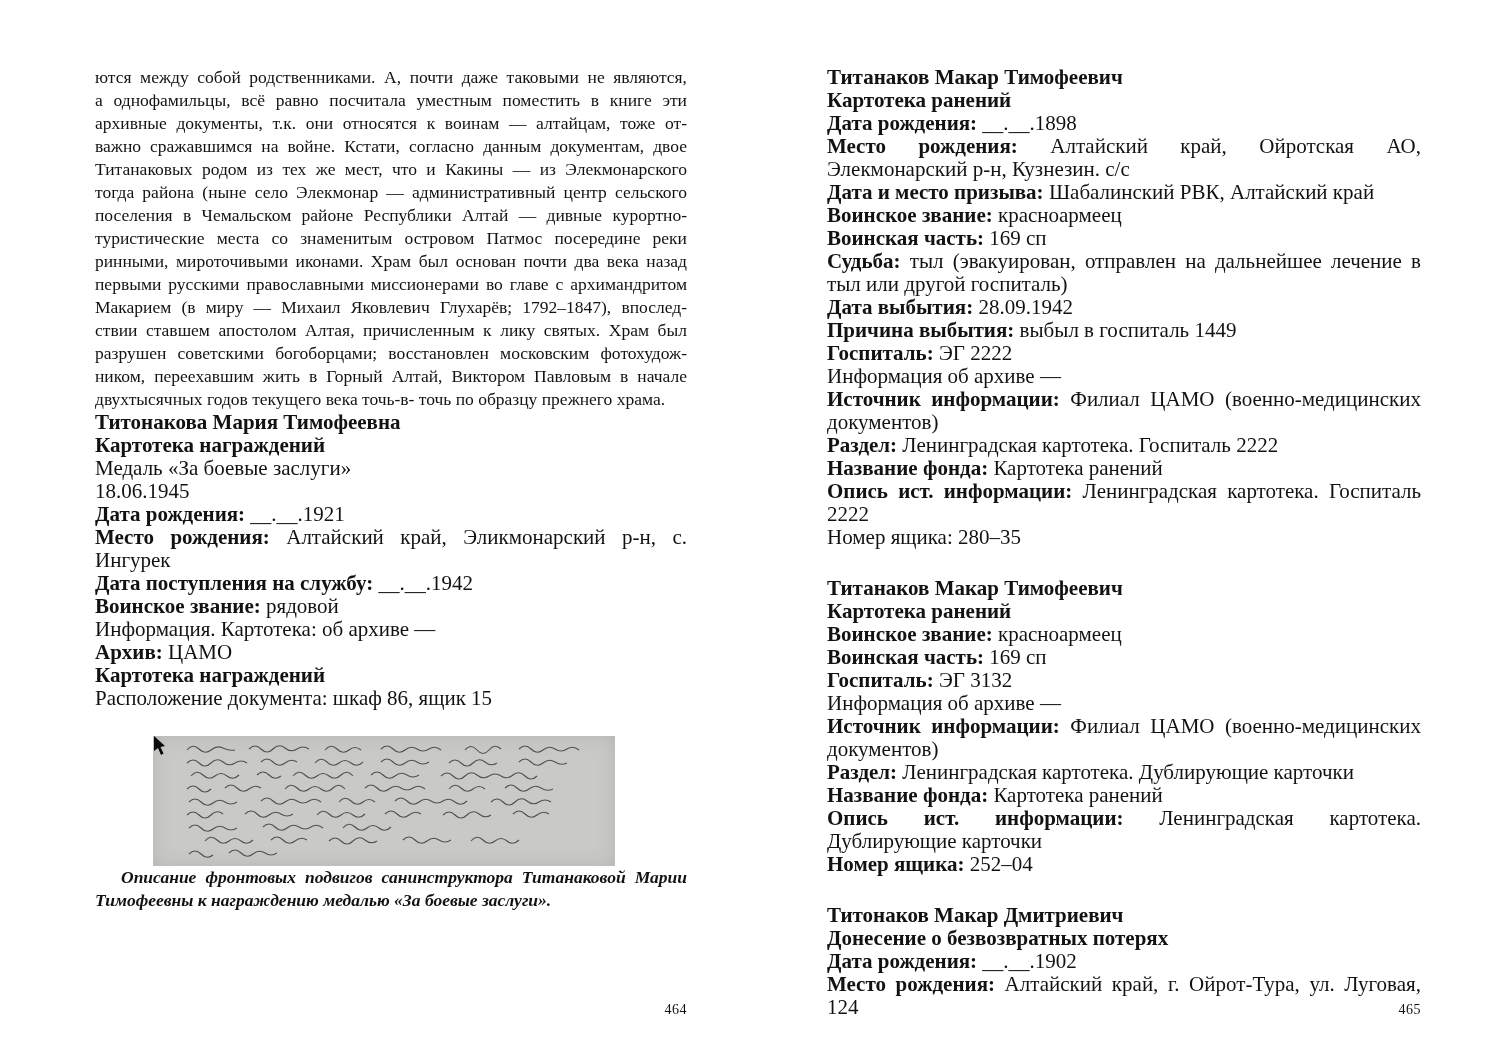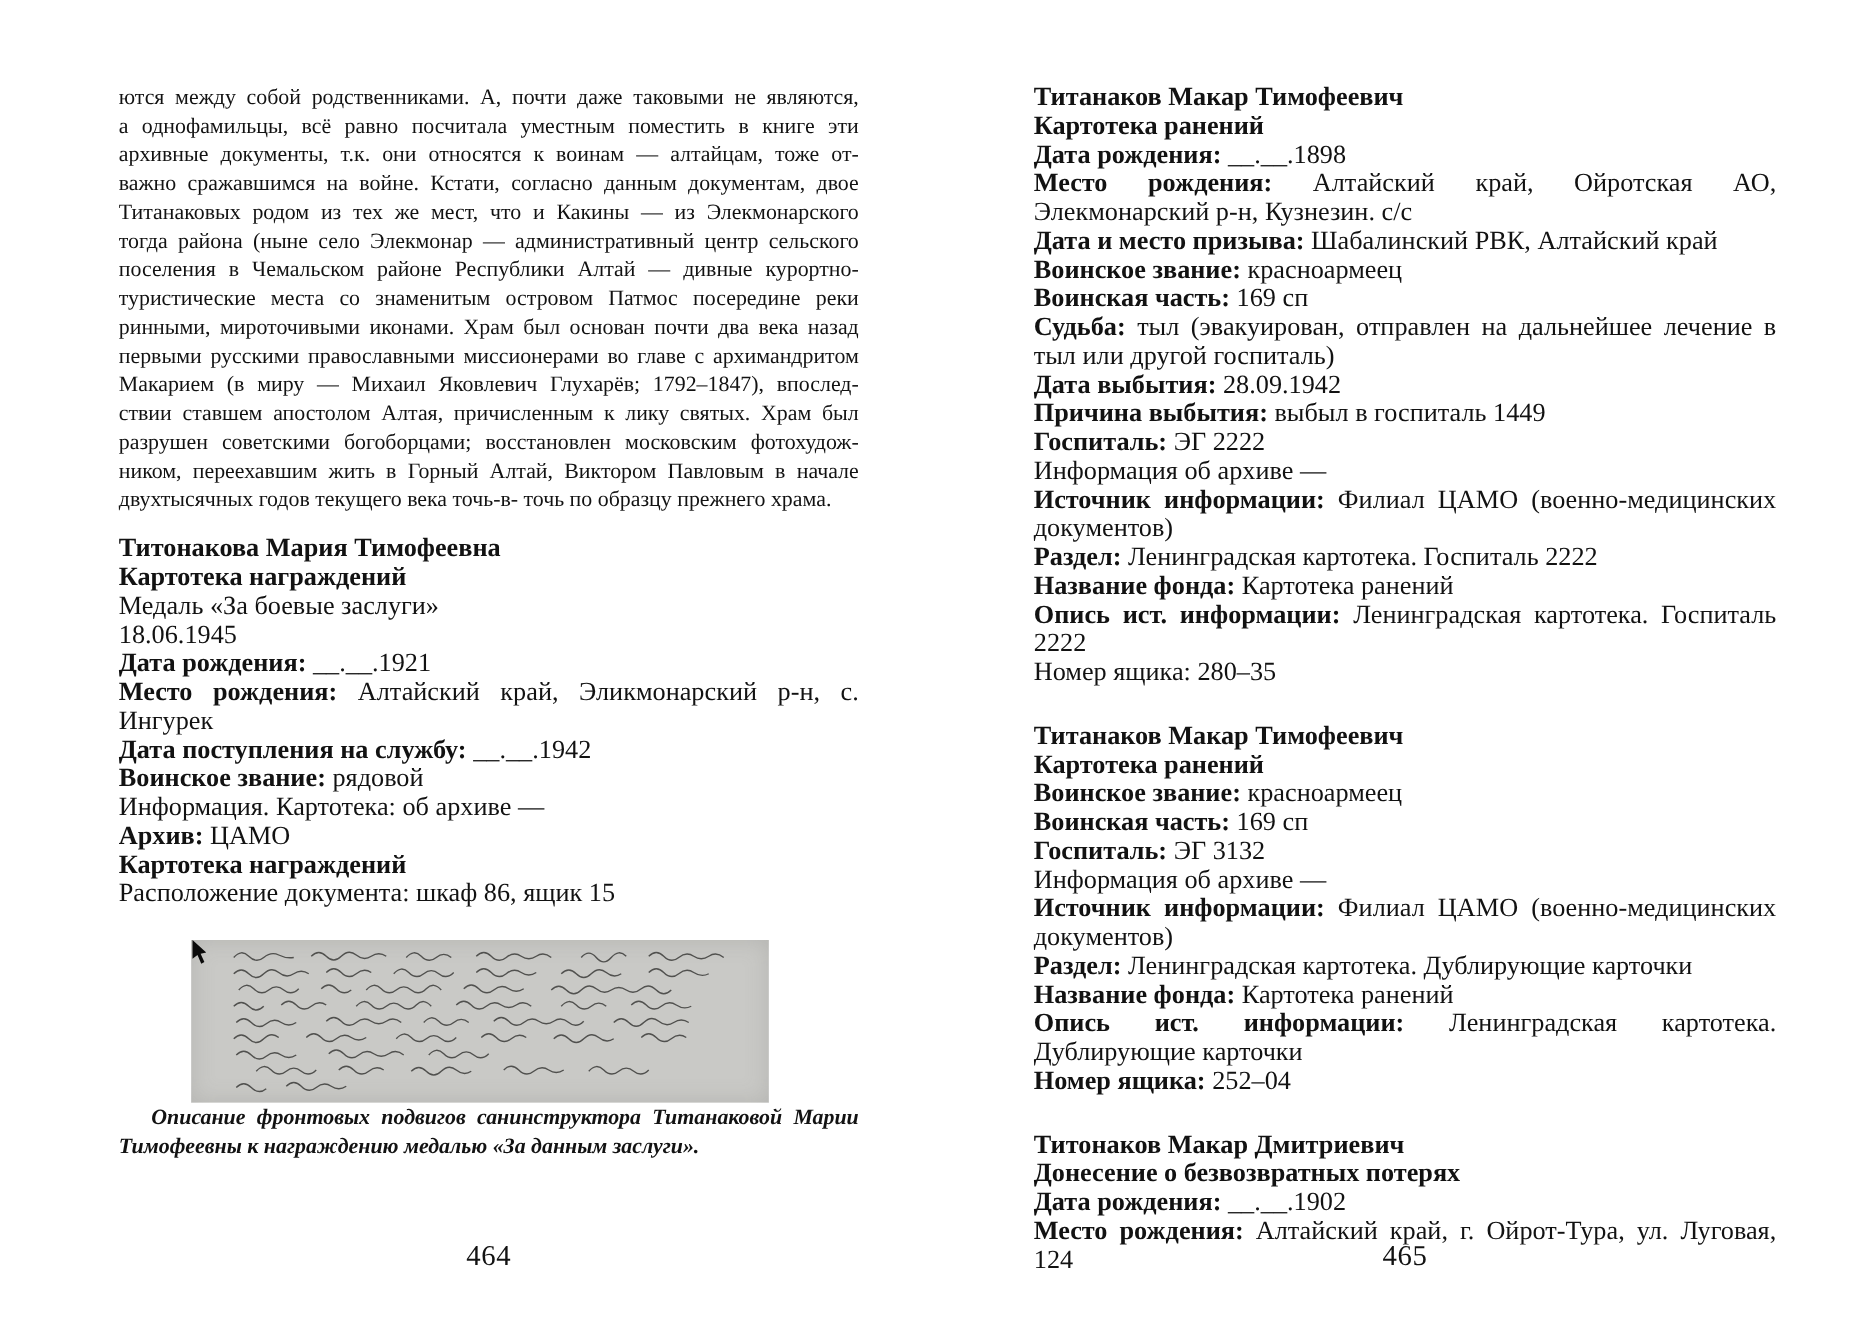--- a/index.html
+++ b/index.html
@@ -13,37 +13,37 @@
   .page-left{left:0;width:746px;}
   .page-right{left:746px;width:746px;}
   .col{position:absolute;top:66px;}
   .page-left .col{left:95px;width:592px;}
   .page-right .col{left:81px;width:594px;}
 
   .jline{font-size:17.5px;line-height:23px;text-align:justify;text-align-last:justify;white-space:normal;}
   .jline.jlast{text-align-last:auto;}
 
   .record{margin-top:0;}
-  #left-record-wrap .record{margin-top:16px;}
+  #left-record-wrap .record{margin-top:0;}
   #right-records .record + .record{margin-top:28px;}
   .rline{font-size:21px;line-height:23px;text-align:justify;}
   .b{font-weight:bold;}
 
   .scan{
     position:relative;margin:26px 0 0 58px;width:462px;height:130px;
     background:#c9c9c6;box-shadow:inset 0 0 18px rgba(120,120,115,.25);
   }
   .scan svg{position:absolute;left:0;top:0;}
   .cursor{position:absolute;left:38px;top:22px;}
 
   .caption{font-weight:bold;font-style:italic;}
   .cline{font-size:17.5px;line-height:23px;}
   .cfirst{text-indent:26px;text-align:justify;text-align-last:justify;}
 
-  .pagenum{position:absolute;bottom:40px;text-align:center;font-size:23px;letter-spacing:.5px;}
+  .pagenum{position:absolute;bottom:40px;text-align:right;font-size:14px;letter-spacing:.5px;}
   .page-left .pagenum{left:95px;width:592px;}
   .page-right .pagenum{left:81px;width:594px;}
 </style>
 </head>
 <body>
 
 <div class="page page-left">
   <div class="col">
     <div id="left-paragraph">
         <div class="jline">ются между собой родственниками. А, почти даже таковыми не являются,</div>
@@ -93,21 +93,21 @@
           <path d="M36 118 q6 -6 12 0 t12 1 M76 117 q6 -6 12 0 t12 1 t12 -1 t12 0"></path>
         </g>
       </svg>
       <svg class="cursor" width="14" height="20" viewBox="0 0 14 20">
         <polygon points="1,0 1,15 5,12 8,19 10.5,17.6 7.5,11 12,10" fill="#0a0a0a"></polygon>
       </svg>
     </div>
 
     <div class="caption" id="left-caption">
         <div class="cline cfirst">Описание фронтовых подвигов санинструктора Титанаковой Марии</div>
-        <div class="cline">Тимофеевны к награждению медалью «За данным заслуги».</div>
+        <div class="cline">Тимофеевны к награждению медалью «За боевые заслуги».</div>
       </div>
   </div>
   <div class="pagenum">464</div>
 </div>
 
 <div class="page page-right">
   <div class="col" id="right-records">
       <div class="record">
         <div class="rline"><span class="b">Титанаков Макар Тимофеевич</span></div>
         <div class="rline"><span class="b">Картотека ранений</span></div>

